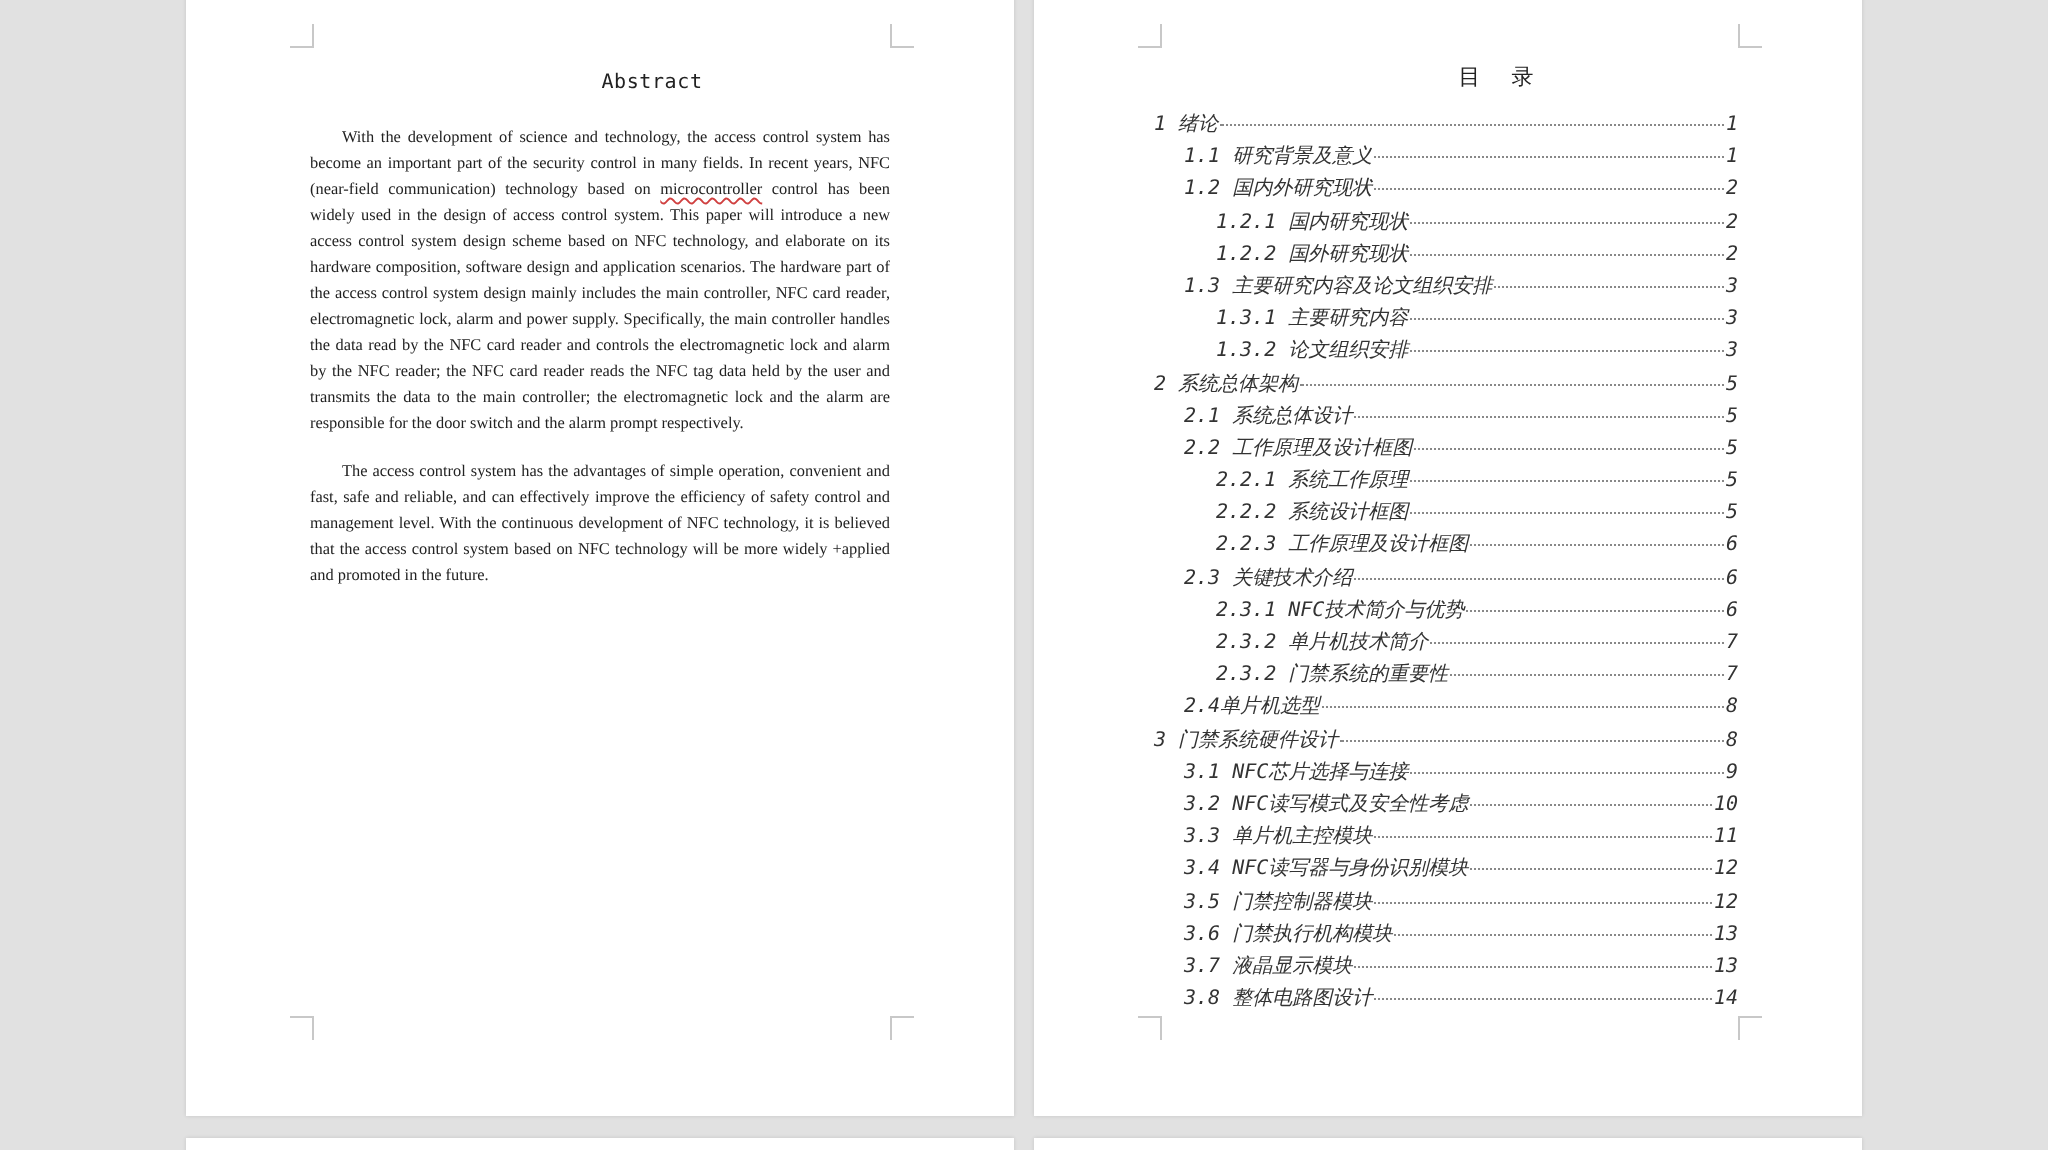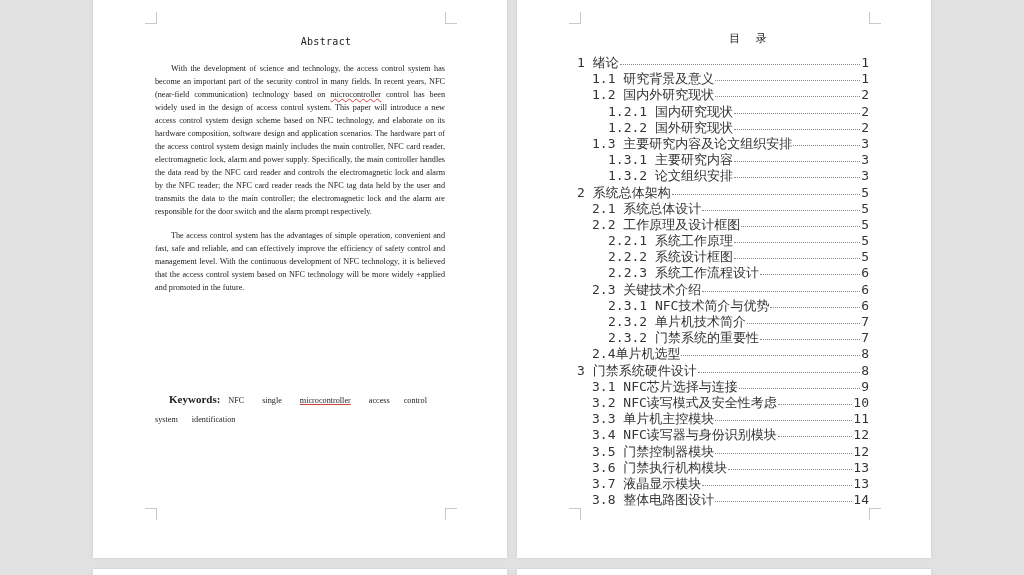--- a/index.html
+++ b/index.html
@@ -43,21 +43,21 @@
     .kw-item { margin-right:18px; }
     .kw-spell { text-decoration:underline; text-decoration-color:#d04040; text-decoration-thickness:1px; }
 
     
     .toc-title {
       position:absolute; left:0; width:468px; top:35px; text-align:center;
       font-family:"DejaVu Sans", sans-serif; font-size:11px; color:#222; letter-spacing:6px;
     }
     .toc {
       position:absolute; left:60px; top:59px; width:292px;
-      font-family:"DejaVu Sans Mono", monospace; font-size:13px; color:#333;
+      font-family:"DejaVu Sans Mono", monospace; font-size:10px; color:#333;font-style:italic;
     }
     .toc-row { display:flex; align-items:baseline; height:16.2px; line-height:16.2px; }
     .toc-row .lbl { white-space:nowrap; }
     .toc-row .dots {
       flex:1; border-bottom:1px dotted #888; margin:0 1px; transform:translateY(-2px);
     }
     .toc-row .pg { white-space:nowrap; }
     .lvl1 { padding-left:0; }
     .lvl2 { padding-left:15px; }
     .lvl3 { padding-left:31px; }
@@ -71,23 +71,20 @@
   <div class="corner c-bl" style="left:52px;top:512px;"></div>
   <div class="corner c-br" style="left:352px;top:512px;"></div>
 
   <div class="abs-title">Abstract</div>
 
   <div class="abs-body">
     <p><span>With the development of science and technology, the access control system has become an important part of the security control in many fields. In recent years, NFC (near-field communication) technology based on </span><span class="spell">microcontroller</span><span> control has been widely used in the design of access control system. This paper will introduce a new access control system design scheme based on NFC technology, and elaborate on its hardware composition, software design and application scenarios. The hardware part of the access control system design mainly includes the main controller, NFC card reader, electromagnetic lock, alarm and power supply. Specifically, the main controller handles the data read by the NFC card reader and controls the electromagnetic lock and alarm by the NFC reader; the NFC card reader reads the NFC tag data held by the user and transmits the data to the main controller; the electromagnetic lock and the alarm are responsible for the door switch and the alarm prompt respectively.</span></p>
     <p>The access control system has the advantages of simple operation, convenient and fast, safe and reliable, and can effectively improve the efficiency of safety control and management level. With the continuous development of NFC technology, it is believed that the access control system based on NFC technology will be more widely +applied and promoted in the future.</p>
   </div>
 
-  <div class="keywords">
-    <span class="kw-label">Keywords:</span><span class="kw-item">NFC</span><span class="kw-item">single</span><span class="kw-item kw-spell">microcontroller</span><span style="word-spacing:12px;">access control system identification</span>
-  </div>
 </div>
 
 <div class="page" id="page-right">
   <div class="corner c-tl" style="left:52px;top:16px;"></div>
   <div class="corner c-tr" style="left:352px;top:16px;"></div>
   <div class="corner c-bl" style="left:52px;top:512px;"></div>
   <div class="corner c-br" style="left:352px;top:512px;"></div>
 
   <div class="toc-title">目 录</div>
 
@@ -151,21 +148,21 @@
         <span class="lbl">2.2.1 系统工作原理</span>
         <span class="dots"></span>
         <span class="pg">5</span>
       </div>
       <div class="toc-row lvl3">
         <span class="lbl">2.2.2 系统设计框图</span>
         <span class="dots"></span>
         <span class="pg">5</span>
       </div>
       <div class="toc-row lvl3">
-        <span class="lbl">2.2.3 系统工作流程设计</span>
+        <span class="lbl">2.2.3 工作原理及设计框图</span>
         <span class="dots"></span>
         <span class="pg">6</span>
       </div>
       <div class="toc-row lvl2">
         <span class="lbl">2.3 关键技术介绍</span>
         <span class="dots"></span>
         <span class="pg">6</span>
       </div>
       <div class="toc-row lvl3">
         <span class="lbl">2.3.1 NFC技术简介与优势</span>

